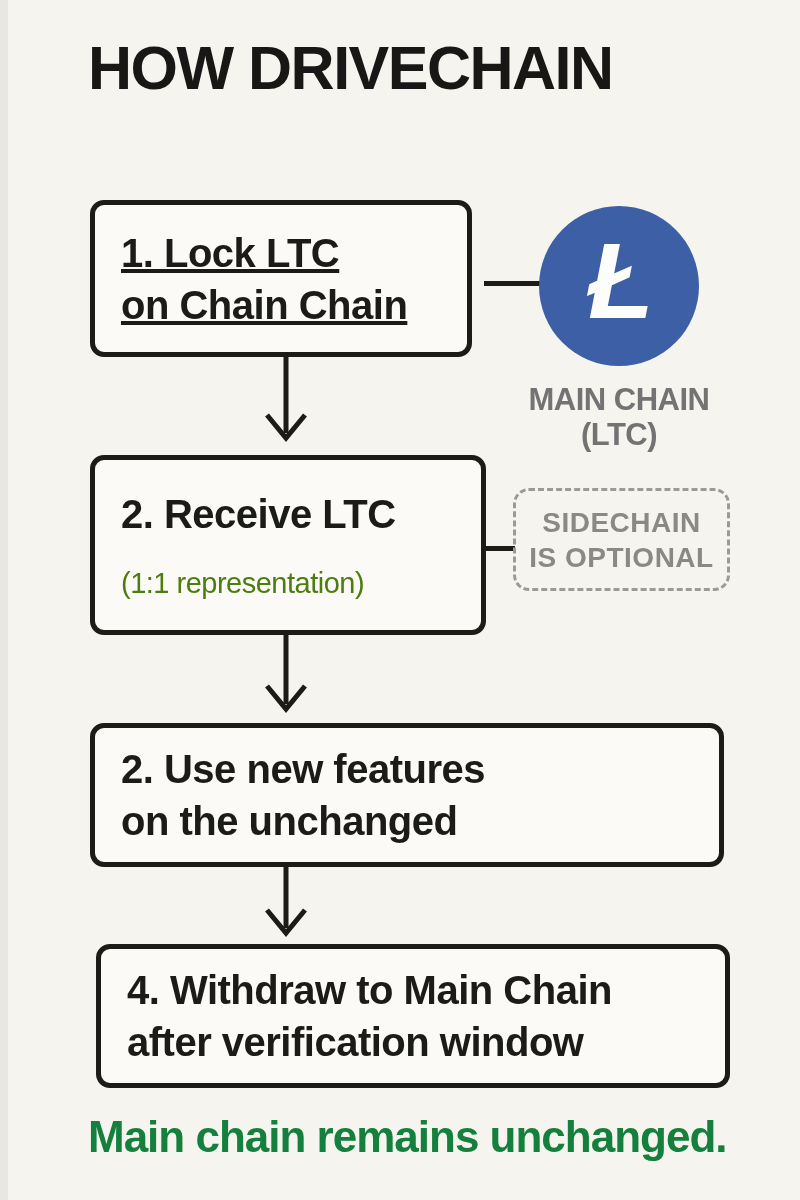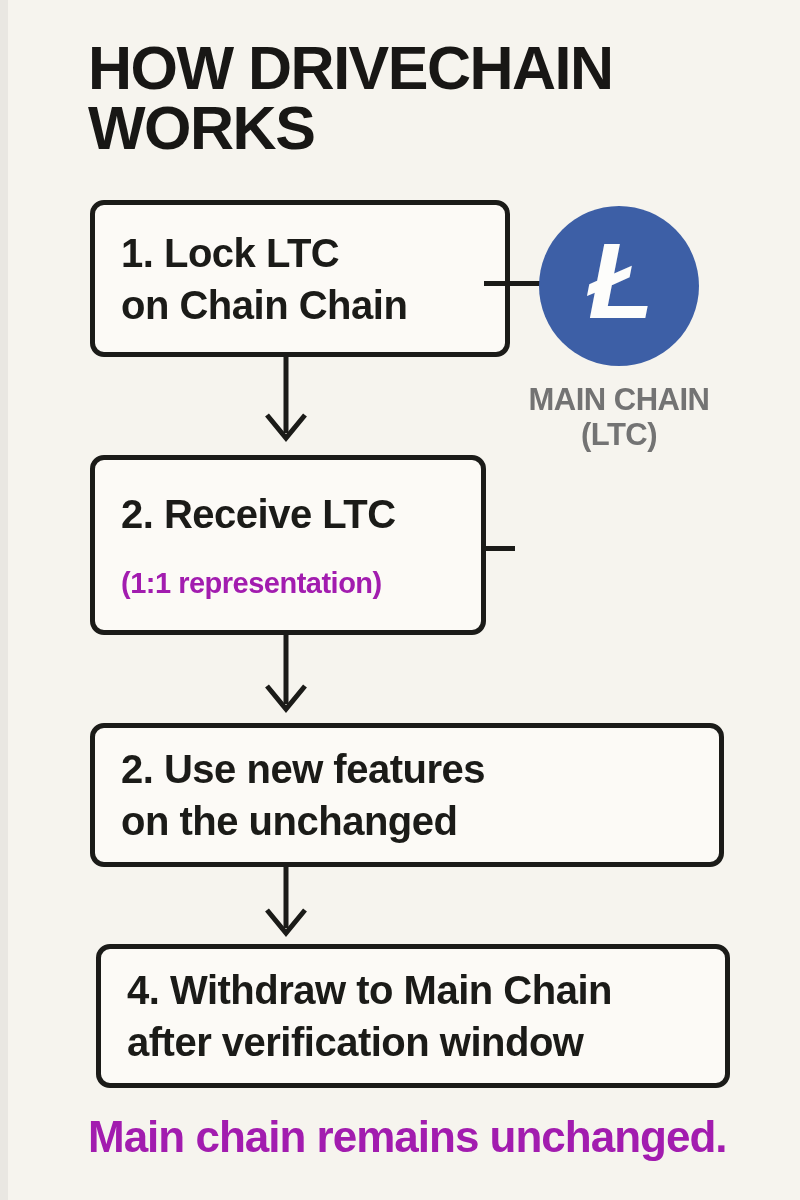--- a/index.html
+++ b/index.html
@@ -41,25 +41,25 @@
   .box-line {
     font-size: 40px;
     line-height: 52px;
     font-weight: bold;
     letter-spacing: -0.5px;
     color: #1B1B18;
   }
   .box-note {
     font-size: 29px;
     line-height: 40px;
-    font-weight: bold;
+    font-weight: normal;
     letter-spacing: -0.5px;
-    color: #a21caf;
-  }
-  .step1 { left: 82px; top: 200px; width: 420px; height: 157px; }
+    color: #4d7c0f;
+  }
+  .step1 { left: 82px; top: 200px; width: 382px; height: 157px; text-decoration: underline; }
   .step2 { left: 82px; top: 455px; width: 396px; height: 180px; gap: 23px; }
   .step3 { left: 82px; top: 723px; width: 634px; height: 144px; }
   .step4 { left: 88px; top: 944px; width: 634px; height: 144px; }
 
   .hline {
     position: absolute;
     height: 5px;
     background: #1B1B18;
   }
   .connector-1 { left: 476px; top: 281px; width: 58px; }
@@ -120,36 +120,35 @@
     letter-spacing: 0.5px;
     color: #8A8A85;
   }
   .footer {
     position: absolute;
     left: 80px;
     top: 1112px;
     font-size: 44px;
     font-weight: bold;
     letter-spacing: -1px;
-    color: #a21caf;
+    color: #15803d;
   }
   .arrow line, .arrow polyline {
     stroke: #1B1B18;
     stroke-width: 5;
     fill: none;
   }
 </style>
 </head>
 <body>
 
 <div class="canvas">
 
   <div class="title">
     <div>HOW DRIVECHAIN</div>
-    <div>WORKS</div>
   </div>
 
   <div class="box step1">
     <div class="box-line">1. Lock LTC</div>
     <div class="box-line">on Chain Chain</div>
   </div>
 
   <div class="hline connector-1"></div>
 
   <div class="ltc-circle">
@@ -165,20 +164,24 @@
     <polyline points="5,58 24,81 43,58"></polyline>
   </svg>
 
   <div class="box step2">
     <div class="box-line">2. Receive LTC</div>
     <div class="box-note">(1:1 representation)</div>
   </div>
 
   <div class="hline connector-2"></div>
 
+  <div class="dashed-box">
+    <div>SIDECHAIN</div>
+    <div>IS OPTIONAL</div>
+  </div>
 
   <svg class="arrow arrow-2" viewBox="0 0 48 80">
     <line x1="24" y1="0" x2="24" y2="70"></line>
     <polyline points="5,52 24,75 43,52"></polyline>
   </svg>
 
   <div class="box step3">
     <div class="box-line">2. Use new features</div>
     <div class="box-line">on the unchanged</div>
   </div>

